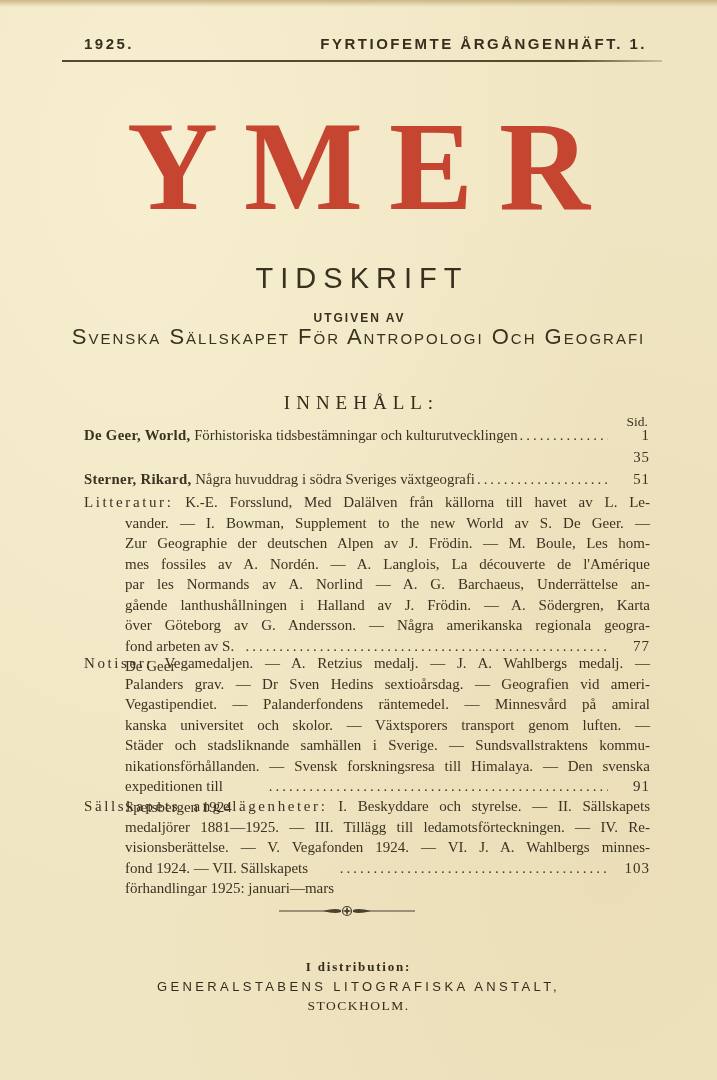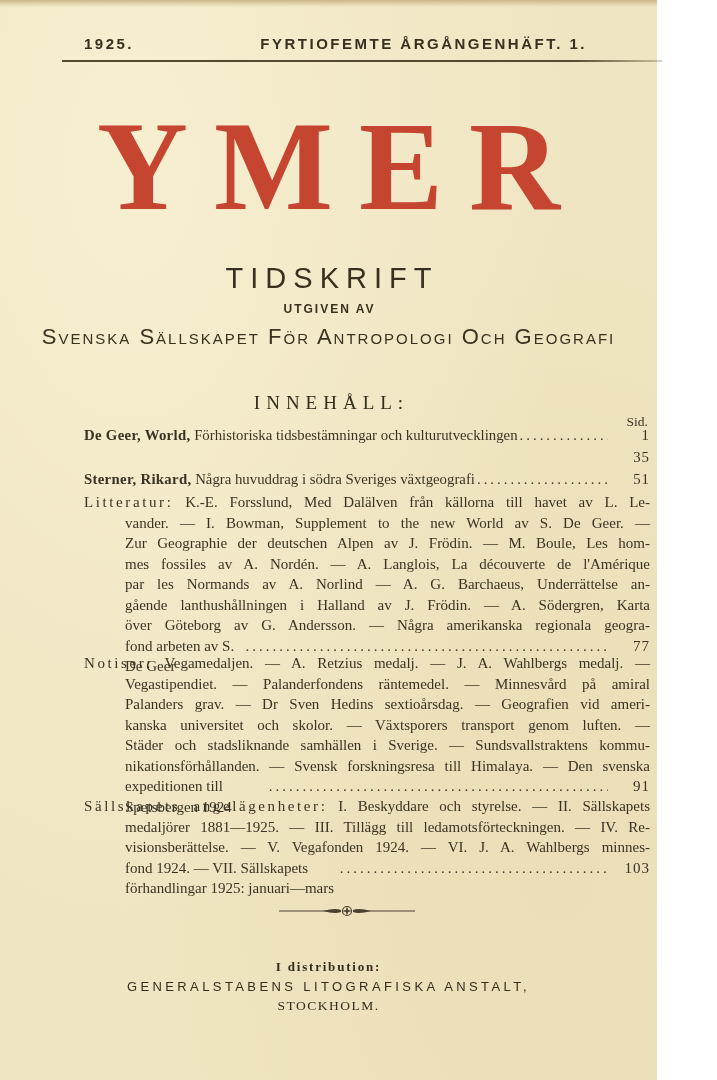--- a/index.html
+++ b/index.html
@@ -1,18 +1,18 @@
 <!DOCTYPE html>
 <html><head>
 <meta charset="utf-8">
 <style>
   html,body{margin:0;padding:0;}
   body{width:717px;height:1080px;overflow:hidden;}
   .page{
-    position:relative;width:657px;height:1080px;
+    position:relative;width:717px;height:1080px;
     background:
       radial-gradient(ellipse at 20% 15%, rgba(255,250,225,.45), rgba(255,250,225,0) 60%),
       radial-gradient(ellipse at 85% 80%, rgba(210,190,140,.18), rgba(210,190,140,0) 55%),
       #f0e5c2;
     color:#3a3322;
     font-family:"Liberation Serif", serif;
   }
   .scan-edge{position:absolute;top:0;left:0;right:0;height:7px;
     background:linear-gradient(#b9a härm06c, #e8dbb4);
     background:linear-gradient(#c2aa78, rgba(232,219,180,0));opacity:.8;}
@@ -23,21 +23,21 @@
   .hdr .c{flex:1;text-align:right;}
   .rule{position:absolute;top:60px;left:62px;width:600px;height:2px;
     background:linear-gradient(to right,#55492f 85%, rgba(85,73,47,.25));}
   
   .ymer{position:absolute;top:102px;left:0;width:100%;text-align:center;
     font-size:126px;line-height:130px;font-weight:700;letter-spacing:26px;
     text-indent:26px;color:#c64531;}
   .tidskrift{position:absolute;top:262px;left:0;width:100%;text-align:center;
     font-family:"Liberation Sans", sans-serif;font-size:29px;font-weight:400;
     letter-spacing:7px;text-indent:7px;color:#383120;}
-  .utgiven{position:absolute;top:302px;left:0;width:100%;text-align:center;
+  .utgiven{position:absolute;top:311px;left:0;width:100%;text-align:center;
     font-family:"Liberation Sans", sans-serif;font-size:12px;font-weight:700;
     letter-spacing:2px;text-indent:2px;color:#383120;}
   .society{position:absolute;top:324px;left:0;width:100%;text-align:center;
     font-family:"Liberation Sans", sans-serif;font-size:22px;font-weight:400;
     font-variant-caps:small-caps;letter-spacing:2px;color:#38321f;}
   
   .inneh{position:absolute;top:392px;left:0;width:100%;text-align:center;
     font-size:19px;letter-spacing:6px;text-indent:6px;color:#332d1c;}
   .sid{position:absolute;top:414px;left:84px;width:564px;text-align:right;
     font-size:13.5px;color:#3a3322;}
@@ -115,22 +115,22 @@
     <div class="para-line cont">över Göteborg av G. Andersson. — Några amerikanska regionala geogra-</div>
     <div class="para-last">
       <span>fond arbeten av S. De Geer</span>
       <span class="leader"></span>
       <span class="pagenum">77</span>
     </div>
   </div>
 
   <div class="para p-notiser">
     <div class="para-line first"><span class="para-label">Notiser:</span> <span>Vegamedaljen. — A. Retzius medalj. — J. A. Wahlbergs medalj. —</span></div>
+    <div class="para-line cont">Palanders grav. — Dr Sven Hedins sextioårsdag. — Geografien vid ameri-</div>
     <div class="para-line cont">Vegastipendiet. — Palanderfondens räntemedel. — Minnesvård på amiral</div>
-    <div class="para-line cont">Palanders grav. — Dr Sven Hedins sextioårsdag. — Geografien vid ameri-</div>
     <div class="para-line cont">kanska universitet och skolor. — Växtsporers transport genom luften. —</div>
     <div class="para-line cont">Städer och stadsliknande samhällen i Sverige. — Sundsvallstraktens kommu-</div>
     <div class="para-line cont">nikationsförhållanden. — Svensk forskningsresa till Himalaya. — Den svenska</div>
     <div class="para-last">
       <span>expeditionen till Spetsbergen 1924</span>
       <span class="leader"></span>
       <span class="pagenum">91</span>
     </div>
   </div>
 

